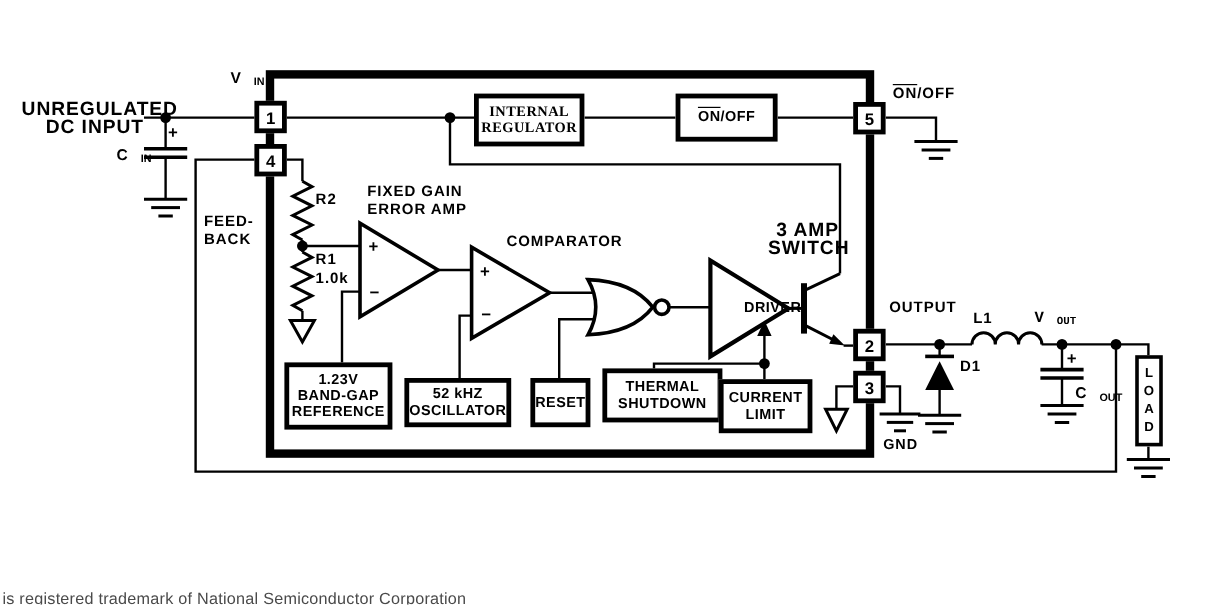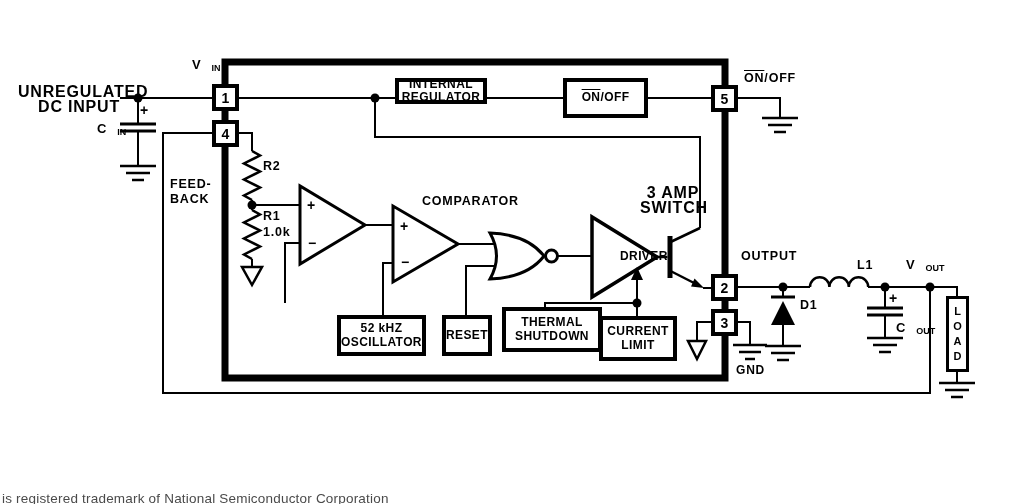--- a/index.html
+++ b/index.html
@@ -165,26 +165,31 @@
   <div class="pin" style="left:711px;top:85px;">
       <span>5</span>
     </div>
   <div class="pin" style="left:711px;top:274px;">
       <span>2</span>
     </div>
   <div class="pin" style="left:711px;top:309px;">
       <span>3</span>
     </div>
 
-  <div class="block" style="left:395px;top:78px;width:92px;height:26px;">
+  <div class="block" style="left:395px;top:78px;width:92px;height:44px;font-family:Liberation Serif, serif;">
     <div>INTERNAL</div>
     <div>REGULATOR</div>
   </div>
   <div class="block" style="left:563px;top:78px;width:85px;height:40px;">
     <div><span class="ovl">ON</span><span>/OFF</span></div>
+  </div>
+  <div class="block" style="left:237px;top:302px;width:90px;height:56px;">
+    <div>1.23V</div>
+    <div>BAND-GAP</div>
+    <div>REFERENCE</div>
   </div>
   <div class="block" style="left:337px;top:315px;width:89px;height:41px;">
     <div>52 kHZ</div>
     <div>OSCILLATOR</div>
   </div>
   <div class="block" style="left:442px;top:315px;width:50px;height:41px;">
     <div>RESET</div>
   </div>
   <div class="block" style="left:502px;top:307px;width:100px;height:45px;">
     <div>THERMAL</div>
@@ -207,30 +212,34 @@
   </div>
   <div class="lbl" style="left:97px;top:121px;font-size:13px;"><span>C</span><span class="sub">IN</span></div>
   <div class="lbl" style="left:192px;top:57px;font-size:13px;"><span>V</span><span class="sub">IN</span></div>
   <div class="lbl" style="left:170px;top:153px;margin-top:24px;">
     <div>FEED-</div>
     <div>BACK</div>
   </div>
   <div class="lbl" style="left:263px;top:159px;">R2</div>
   <div class="lbl" style="left:263px;top:209px;">R1</div>
   <div class="lbl" style="left:263px;top:225px;text-align:right;">1.0k</div>
+  <div class="lbl" style="left:306px;top:152px;">
+    <div>FIXED GAIN</div>
+    <div>ERROR AMP</div>
+  </div>
   <div class="lbl" style="left:422px;top:194px;">COMPARATOR</div>
   <div class="lbl" style="left:596px;top:249px;font-size:12px;letter-spacing:0.4px;padding-left:24px;">DRIVER</div>
   <div class="lbl" style="left:640px;top:185px;width:66px;text-align:center;font-size:16px;">
     <div>3 AMP</div>
     <div>SWITCH</div>
   </div>
   <div class="lbl" style="left:741px;top:249px;">OUTPUT</div>
-  <div class="lbl" style="left:830px;top:258px;padding-left:27px;">L1</div>
+  <div class="lbl" style="left:784px;top:258px;padding-left:27px;">L1</div>
   <div class="lbl" style="left:800px;top:298px;">D1</div>
-  <div class="lbl" style="left:906px;top:257px;font-size:13px;"><span>V</span><span class="sub">OUT</span></div>
+  <div class="lbl" style="left:862px;top:257px;font-size:13px;font-family:Liberation Mono, monospace;"><span>V</span><span class="sub">OUT</span></div>
   <div class="lbl" style="left:896px;top:320px;font-size:13px;"><span>C</span><span class="sub">OUT</span></div>
   <div class="lbl" style="left:736px;top:363px;font-size:12px;">GND</div>
   <div class="lbl" style="left:744px;top:71px;"><span class="ovl">ON</span><span>/OFF</span></div>
 
   <div class="sign" style="left:140px;top:104px;">+</div>
   <div class="sign" style="left:889px;top:292px;">+</div>
   <div class="sign" style="left:307px;top:199px;">+</div>
   <div class="sign" style="left:308px;top:237px;">−</div>
   <div class="sign" style="left:400px;top:220px;">+</div>
   <div class="sign" style="left:401px;top:256px;">−</div>

